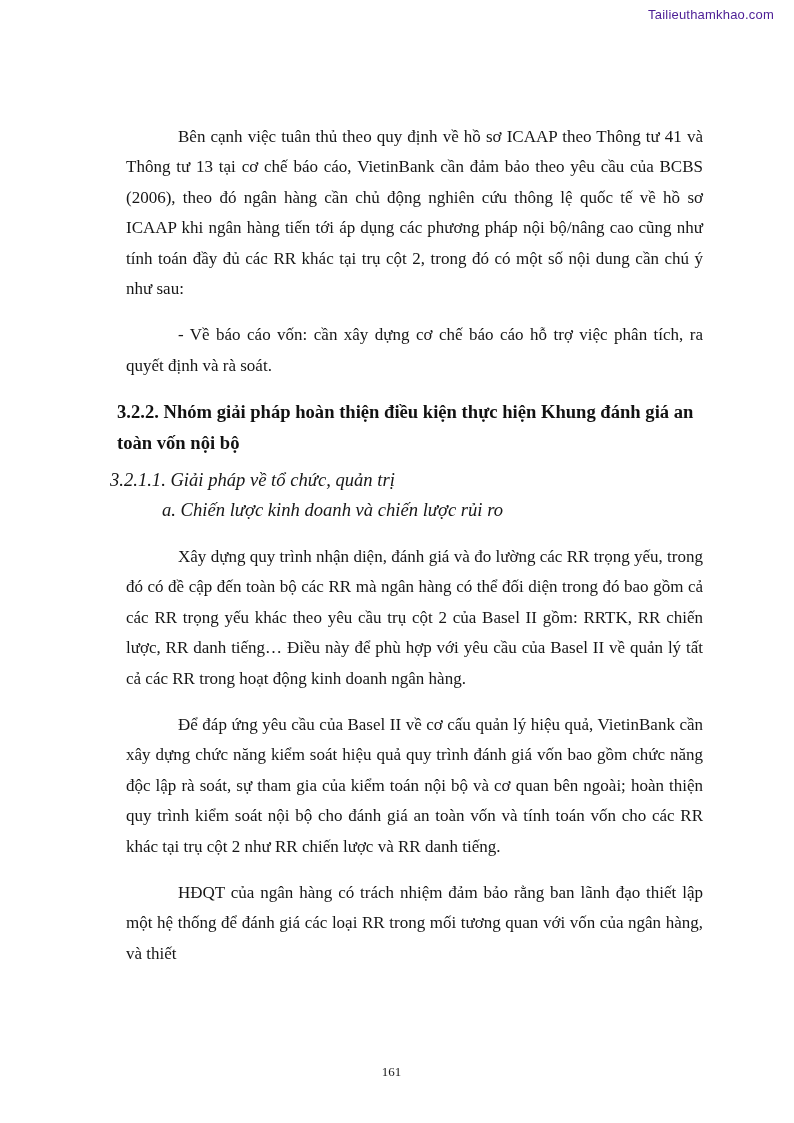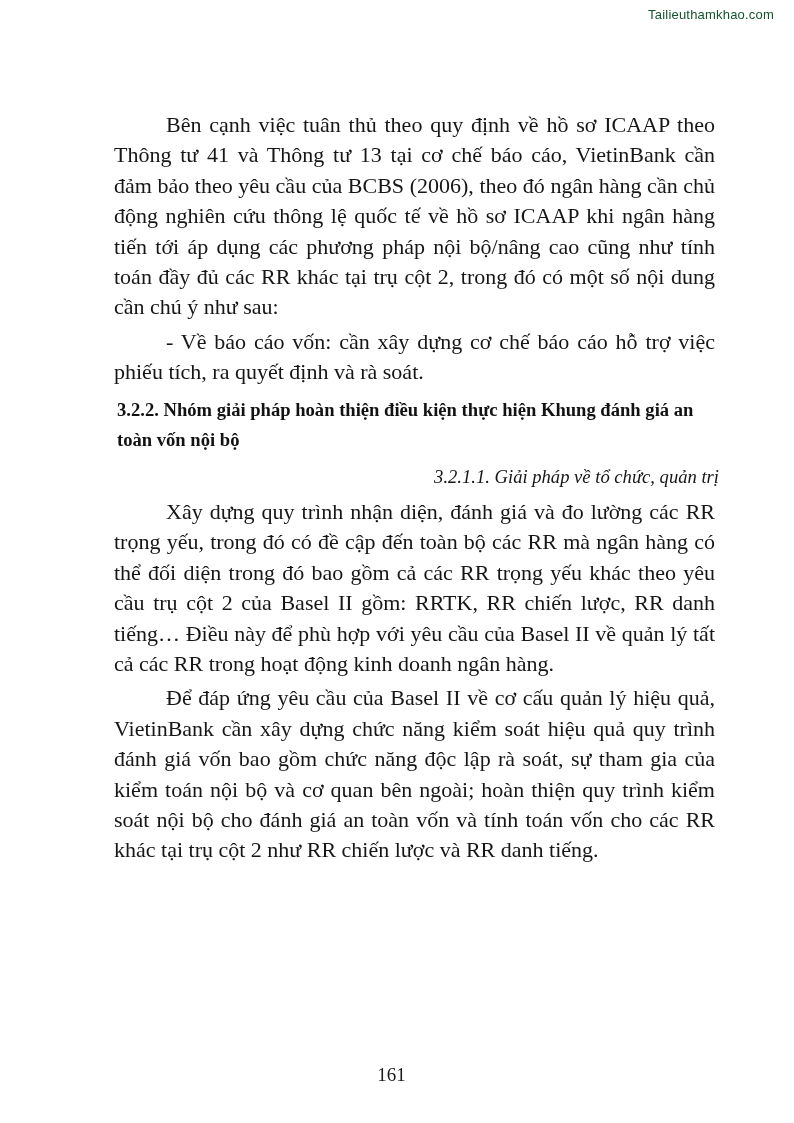--- a/index.html
+++ b/index.html
@@ -15,33 +15,33 @@
     overflow: hidden;
     box-sizing: border-box;
   }
   .watermark {
     position: absolute;
     top: 7px;
     right: 20px;
     font-family: "Liberation Sans", sans-serif;
     font-size: 13px;
     letter-spacing: 0.2px;
-    color: #14532d;
+    color: #4c1d95;
     white-space: nowrap;
   }
   .content {
     position: absolute;
     left: 110px;
     top: 106px;
     width: 609px;
   }
   p.body-par {
-    margin: 4px;
+    margin: 16px;
     font-family: "Liberation Serif", "DejaVu Serif", serif;
-    font-size: 22px;
+    font-size: 17px;
     line-height: 30.4px;
     color: #161616;
     text-align: justify;
     text-indent: 52px;
     -webkit-hyphens: none;
     hyphens: none;
   }
   p.heading-bold {
     margin: 7px;
     font-family: "Liberation Serif", "DejaVu Serif", serif;
@@ -52,21 +52,21 @@
     text-align: left;
     text-indent: 0;
   }
   p.heading-italic {
     margin: 0;
     font-family: "Liberation Serif", "DejaVu Serif", serif;
     font-size: 18.6px;
     line-height: 30.4px;
     color: #161616;
     font-style: italic;
-    text-align: right;
+    text-align: left;
     text-indent: 0;
   }
   p.heading-italic-indent {
     margin: 0;
     font-family: "Liberation Serif", "DejaVu Serif", serif;
     font-size: 18.6px;
     line-height: 30.4px;
     color: #161616;
     font-style: italic;
     text-align: justify;
@@ -75,46 +75,48 @@
   .gap-before {
     margin-top: 1px;
   }
   .page-number {
     position: absolute;
     left: 0;
     right: 11px;
     top: 1064px;
     text-align: center;
     font-family: "Liberation Serif", "DejaVu Serif", serif;
-    font-size: 19px;
+    font-size: 13px;
     color: #1a1a1a;
   }
 </style>
 </head>
 <body>
 
 <div class="page">
 
   <div class="watermark">Tailieuthamkhao.com</div>
 
   <div class="content">
 
     <p class="body-par">Bên cạnh việc tuân thủ theo quy định về hồ sơ ICAAP theo Thông tư 41 và Thông tư 13 tại cơ chế báo cáo, VietinBank cần đảm bảo theo yêu cầu của BCBS (2006), theo đó ngân hàng cần chủ động nghiên cứu thông lệ quốc tế về hồ sơ ICAAP khi ngân hàng tiến tới áp dụng các phương pháp nội bộ/nâng cao cũng như tính toán đầy đủ các RR khác tại trụ cột 2, trong đó có một số nội dung cần chú ý như sau:</p>
 
 
-    <p class="body-par">- Về báo cáo vốn: cần xây dựng cơ chế báo cáo hỗ trợ việc phiếu tích, ra quyết định và rà soát.</p>
+    <p class="body-par">- Về báo cáo vốn: cần xây dựng cơ chế báo cáo hỗ trợ việc phân tích, ra quyết định và rà soát.</p>
 
     <p class="heading-bold gap-before">3.2.2. Nhóm giải pháp hoàn thiện điều kiện thực hiện Khung đánh giá an toàn vốn nội bộ</p>
 
     <p class="heading-italic">3.2.1.1. Giải pháp về tổ chức, quản trị</p>
 
+    <p class="heading-italic-indent">a. Chiến lược kinh doanh và chiến lược rủi ro</p>
 
     <p class="body-par">Xây dựng quy trình nhận diện, đánh giá và đo lường các RR trọng yếu, trong đó có đề cập đến toàn bộ các RR mà ngân hàng có thể đối diện trong đó bao gồm cả các RR trọng yếu khác theo yêu cầu trụ cột 2 của Basel II gồm: RRTK, RR chiến lược, RR danh tiếng… Điều này để phù hợp với yêu cầu của Basel II về quản lý tất cả các RR trong hoạt động kinh doanh ngân hàng.</p>
 
 
     <p class="body-par">Để đáp ứng yêu cầu của Basel II về cơ cấu quản lý hiệu quả, VietinBank cần xây dựng chức năng kiểm soát hiệu quả quy trình đánh giá vốn bao gồm chức năng độc lập rà soát, sự tham gia của kiểm toán nội bộ và cơ quan bên ngoài; hoàn thiện quy trình kiểm soát nội bộ cho đánh giá an toàn vốn và tính toán vốn cho các RR khác tại trụ cột 2 như RR chiến lược và RR danh tiếng.</p>
 
+    <p class="body-par">HĐQT của ngân hàng có trách nhiệm đảm bảo rằng ban lãnh đạo thiết lập một hệ thống để đánh giá các loại RR trong mối tương quan với vốn của ngân hàng, và thiết</p>
 
   </div>
 
   <div class="page-number">161</div>
 
 </div>
 
 </body></html>

